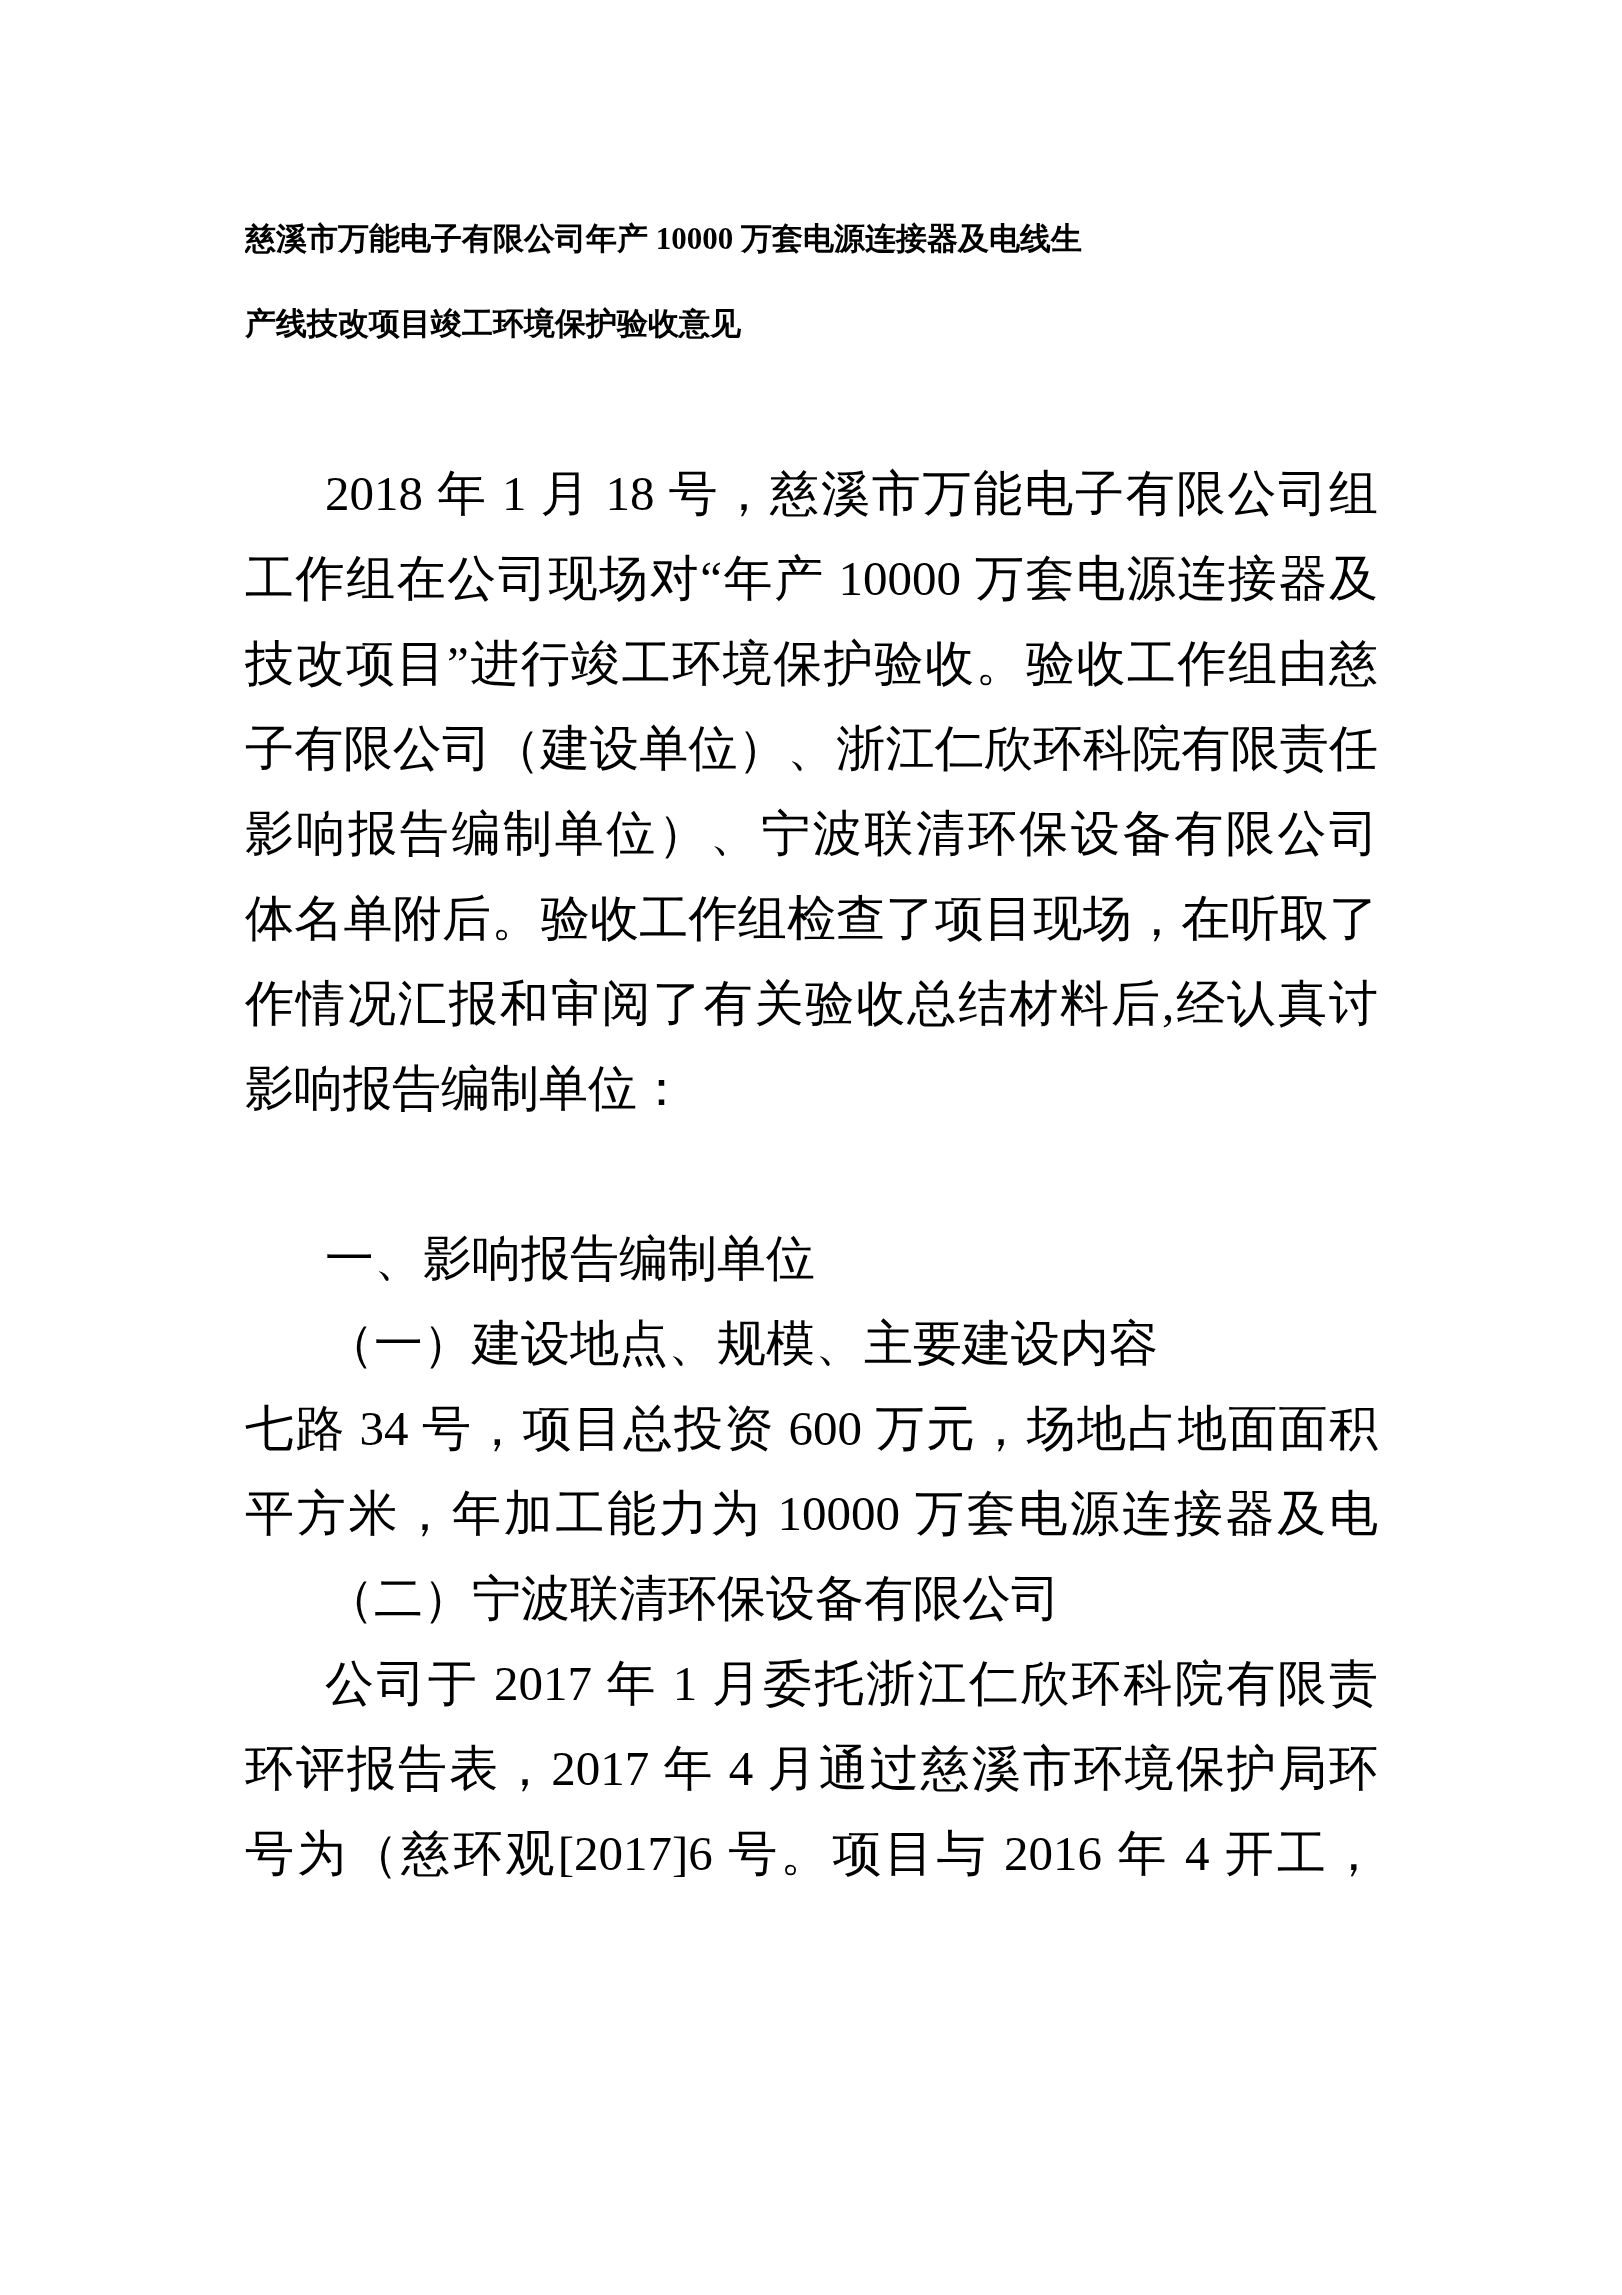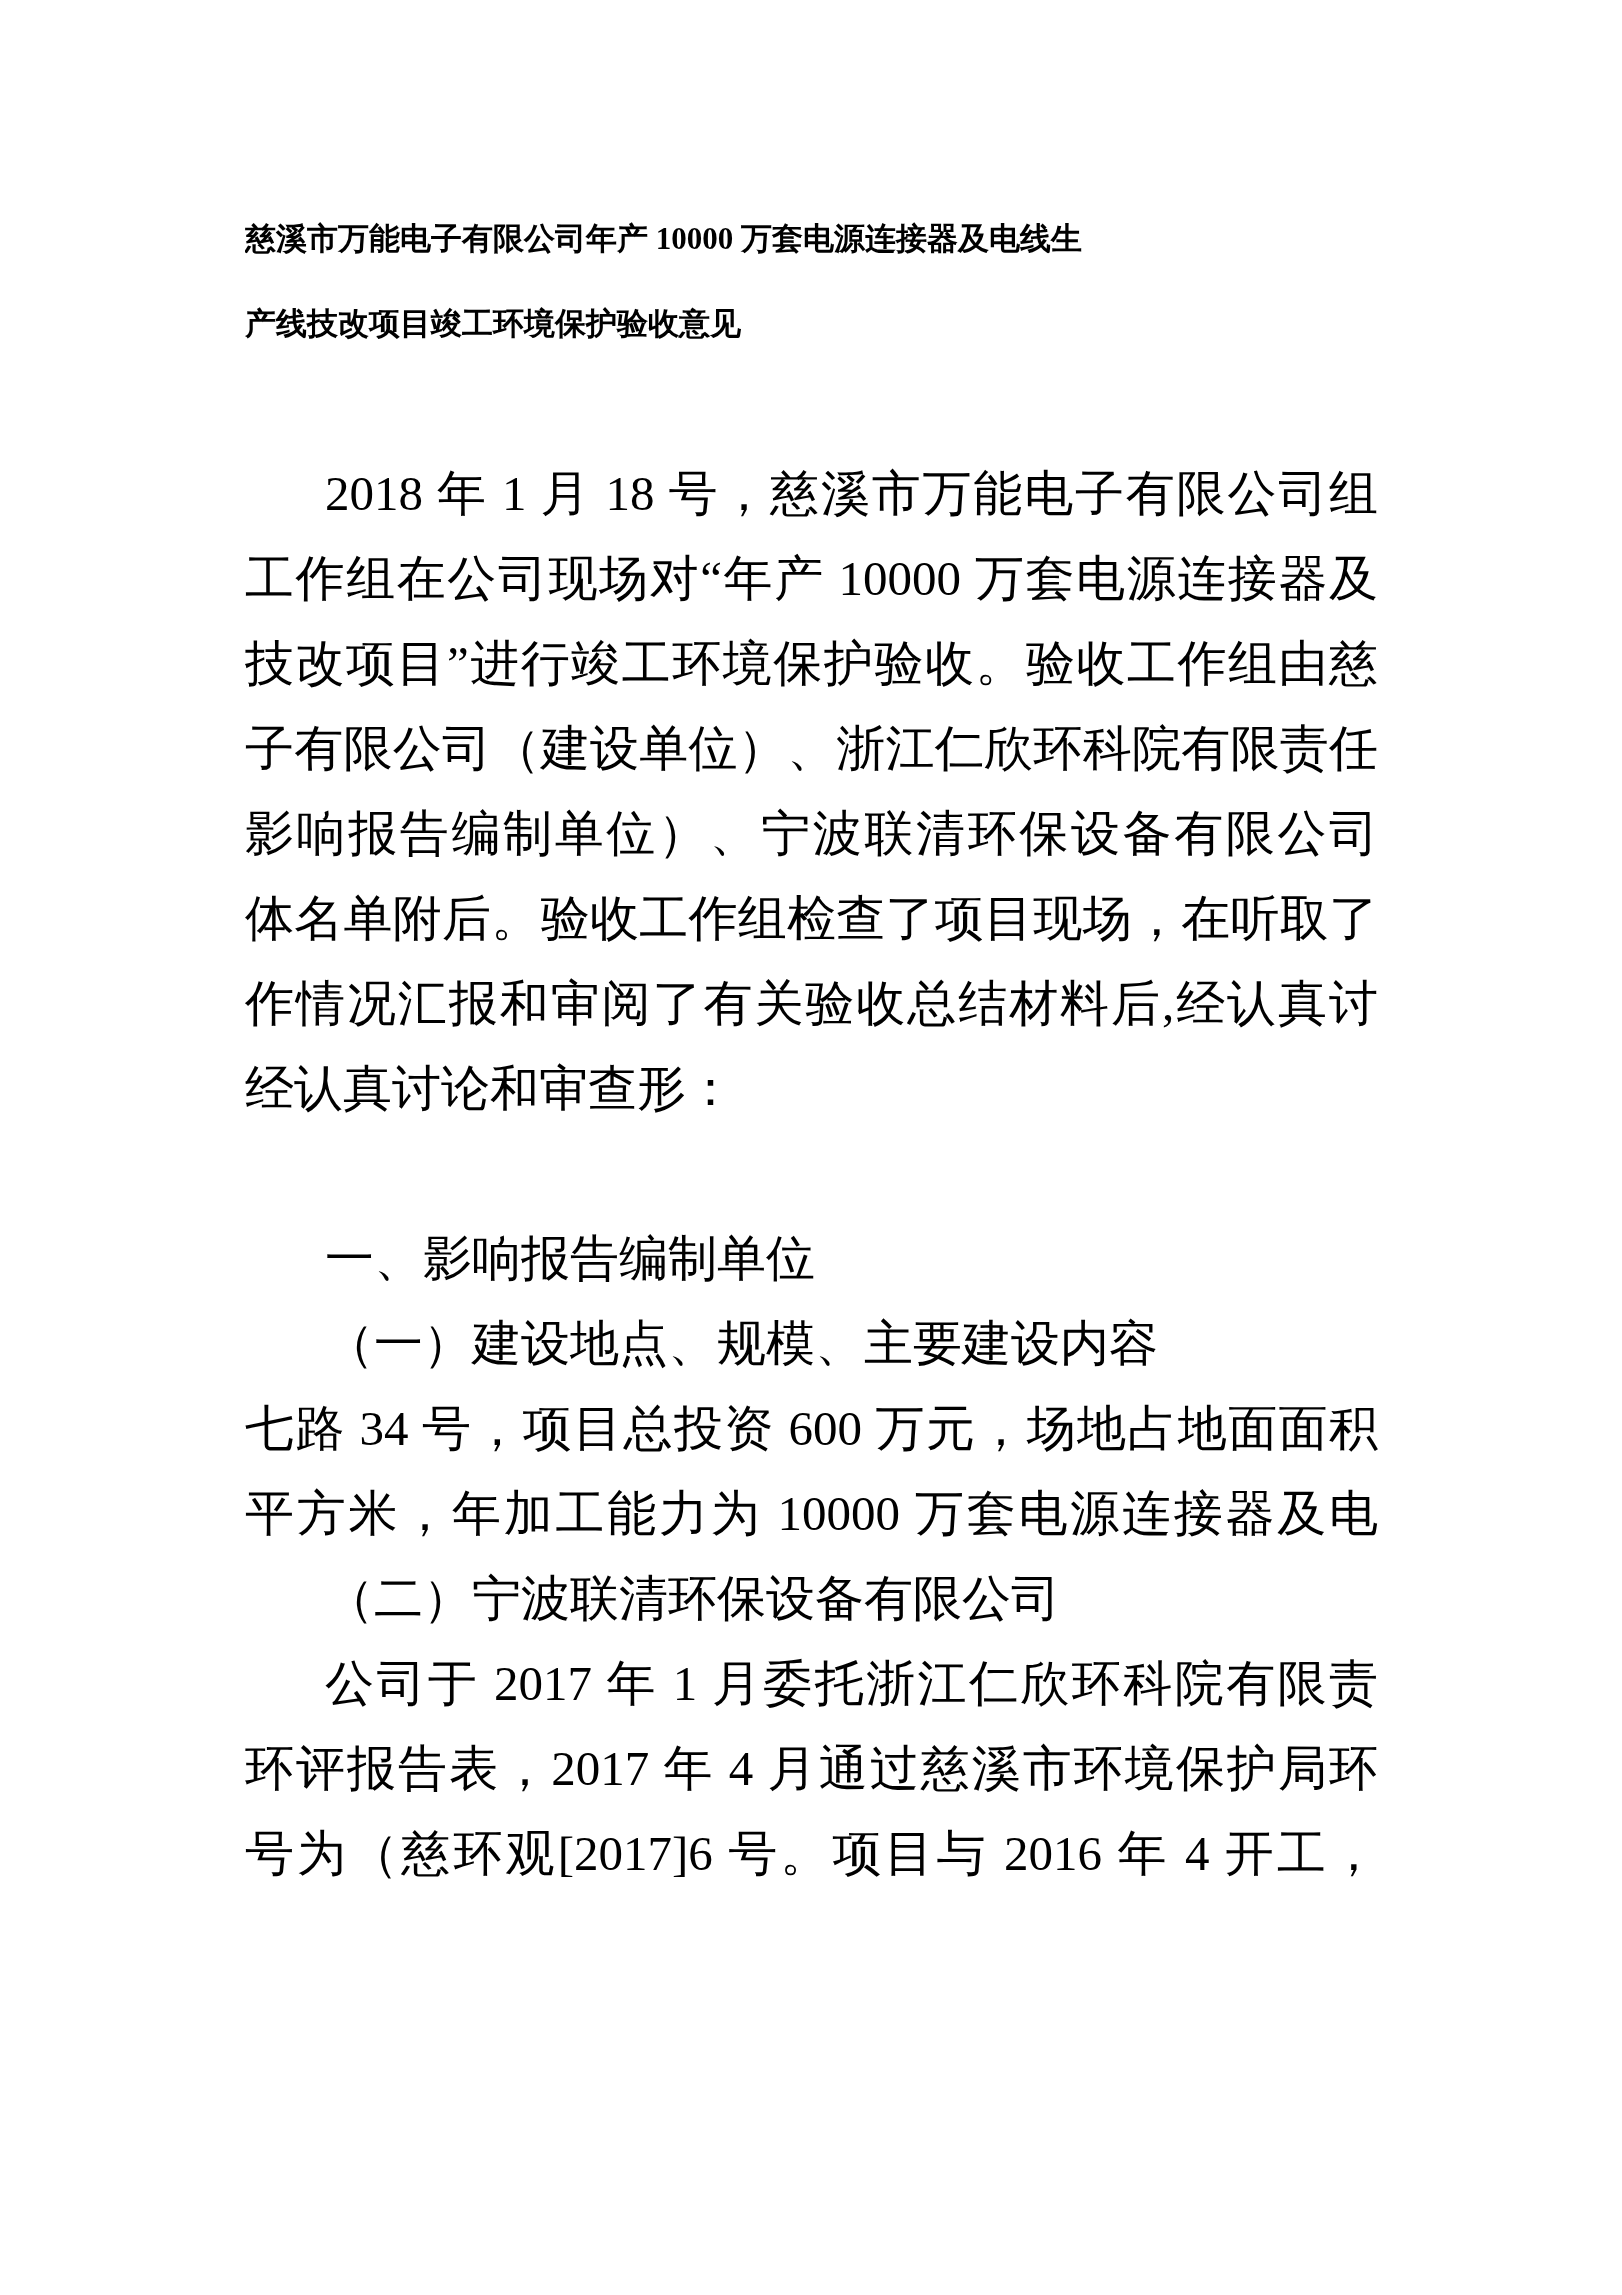--- a/index.html
+++ b/index.html
@@ -57,21 +57,21 @@
   <div class="spacer"></div>
 
   <div class="paragraph">
     <div class="line indent">2018 年 1 月 18 号，慈溪市万能电子有限公司组织成立验收</div>
     <div class="line">工作组在公司现场对“年产 10000 万套电源连接器及电线生产线</div>
     <div class="line">技改项目”进行竣工环境保护验收。验收工作组由慈溪市万能电</div>
     <div class="line">子有限公司（建设单位）、浙江仁欣环科院有限责任公司（环境</div>
     <div class="line">影响报告编制单位）、宁波联清环保设备有限公司（设计、施工</div>
     <div class="line">体名单附后。验收工作组检查了项目现场，在听取了各单位的工</div>
     <div class="line">作情况汇报和审阅了有关验收总结材料后,经认真讨论和审查形</div>
-    <div class="line end">经认真讨论和审查形：</div>
+    <div class="line end">影响报告编制单位：</div>
   </div>
 
   <div class="spacer"></div>
 
   <div class="line end indent">一、影响报告编制单位</div>
 
   <div class="line end indent">（一）建设地点、规模、主要建设内容</div>
 
   <div class="paragraph">
     <div class="line">七路 34 号，项目总投资 600 万元，场地占地面面积 6673.38</div>

